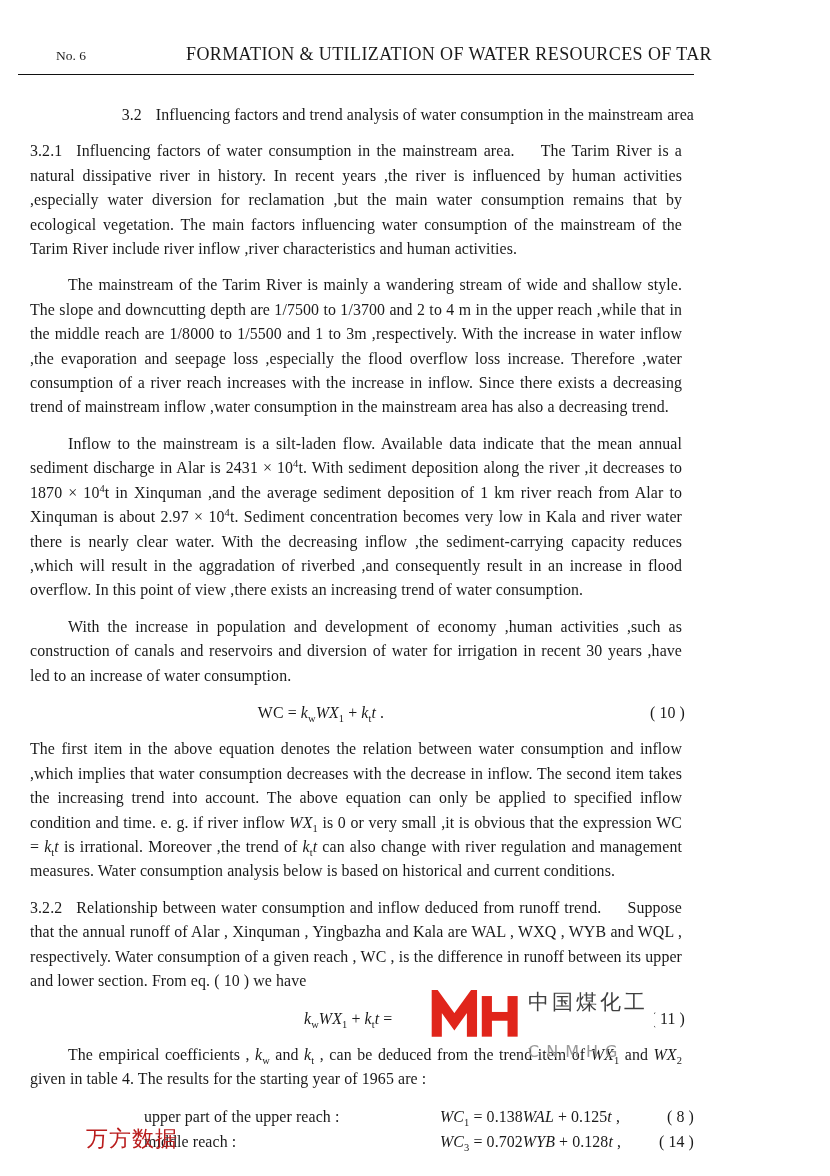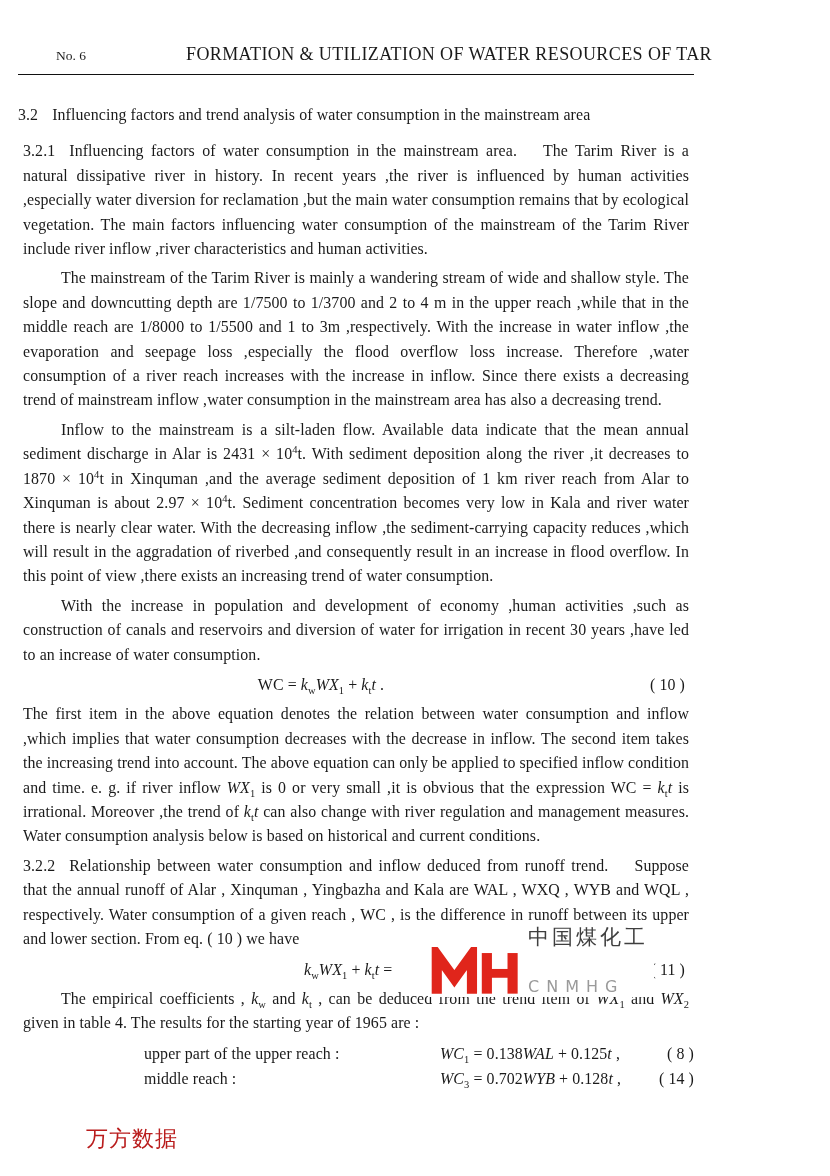--- a/index.html
+++ b/index.html
@@ -32,22 +32,22 @@
     border-top: 1.7px solid #111;
     height: 0;
   }
   .content {
     padding: 14px 18px 0 18px;
     font-size: 15.9px;
     line-height: 24.4px;
     text-align: justify;
     letter-spacing: 0.1px;
   }
-  p { margin: 5px; }
-  .sec { margin: 14px 0 12px 0; text-align: left; }
+  p { margin: 12px; }
+  .sec { margin: 14px 0 12px 0; text-align: right; }
   .secnum { margin-right: 14px; }
   .subsec { }
   .gap { display: inline-block; width: 26px; }
   .indent { text-indent: 38px; }
   .noindent { text-indent: 0; }
   sub { font-size: 66%; line-height: 0; }
   sup { font-size: 66%; line-height: 0; }
   .eqrow {
     position: relative;
     line-height: 25.5px;
@@ -64,21 +64,21 @@
   .eqlabel { width: 296px; flex: 0 0 auto; text-align: left; }
   .eqbody2 { flex: 1 1 auto; text-align: left; }
   .eqrow.labeled .eqnum { position: static; width: 64px; flex: 0 0 auto; text-align: right; }
   
   .brand {
     position: absolute;
     left: 410px;
     top: -16px;
     height: 56px;
     display: flex;
-    align-items: flex-end;
+    align-items: flex-start;
     gap: 10px;
     z-index: 5;
     background: #ffffff;
     padding: 0 6px 0 2px;
   }
   .brand-cn {
     font-family: "DejaVu Sans", sans-serif;
     font-size: 21px;
     color: #3f3f3f;
     letter-spacing: 3px;

